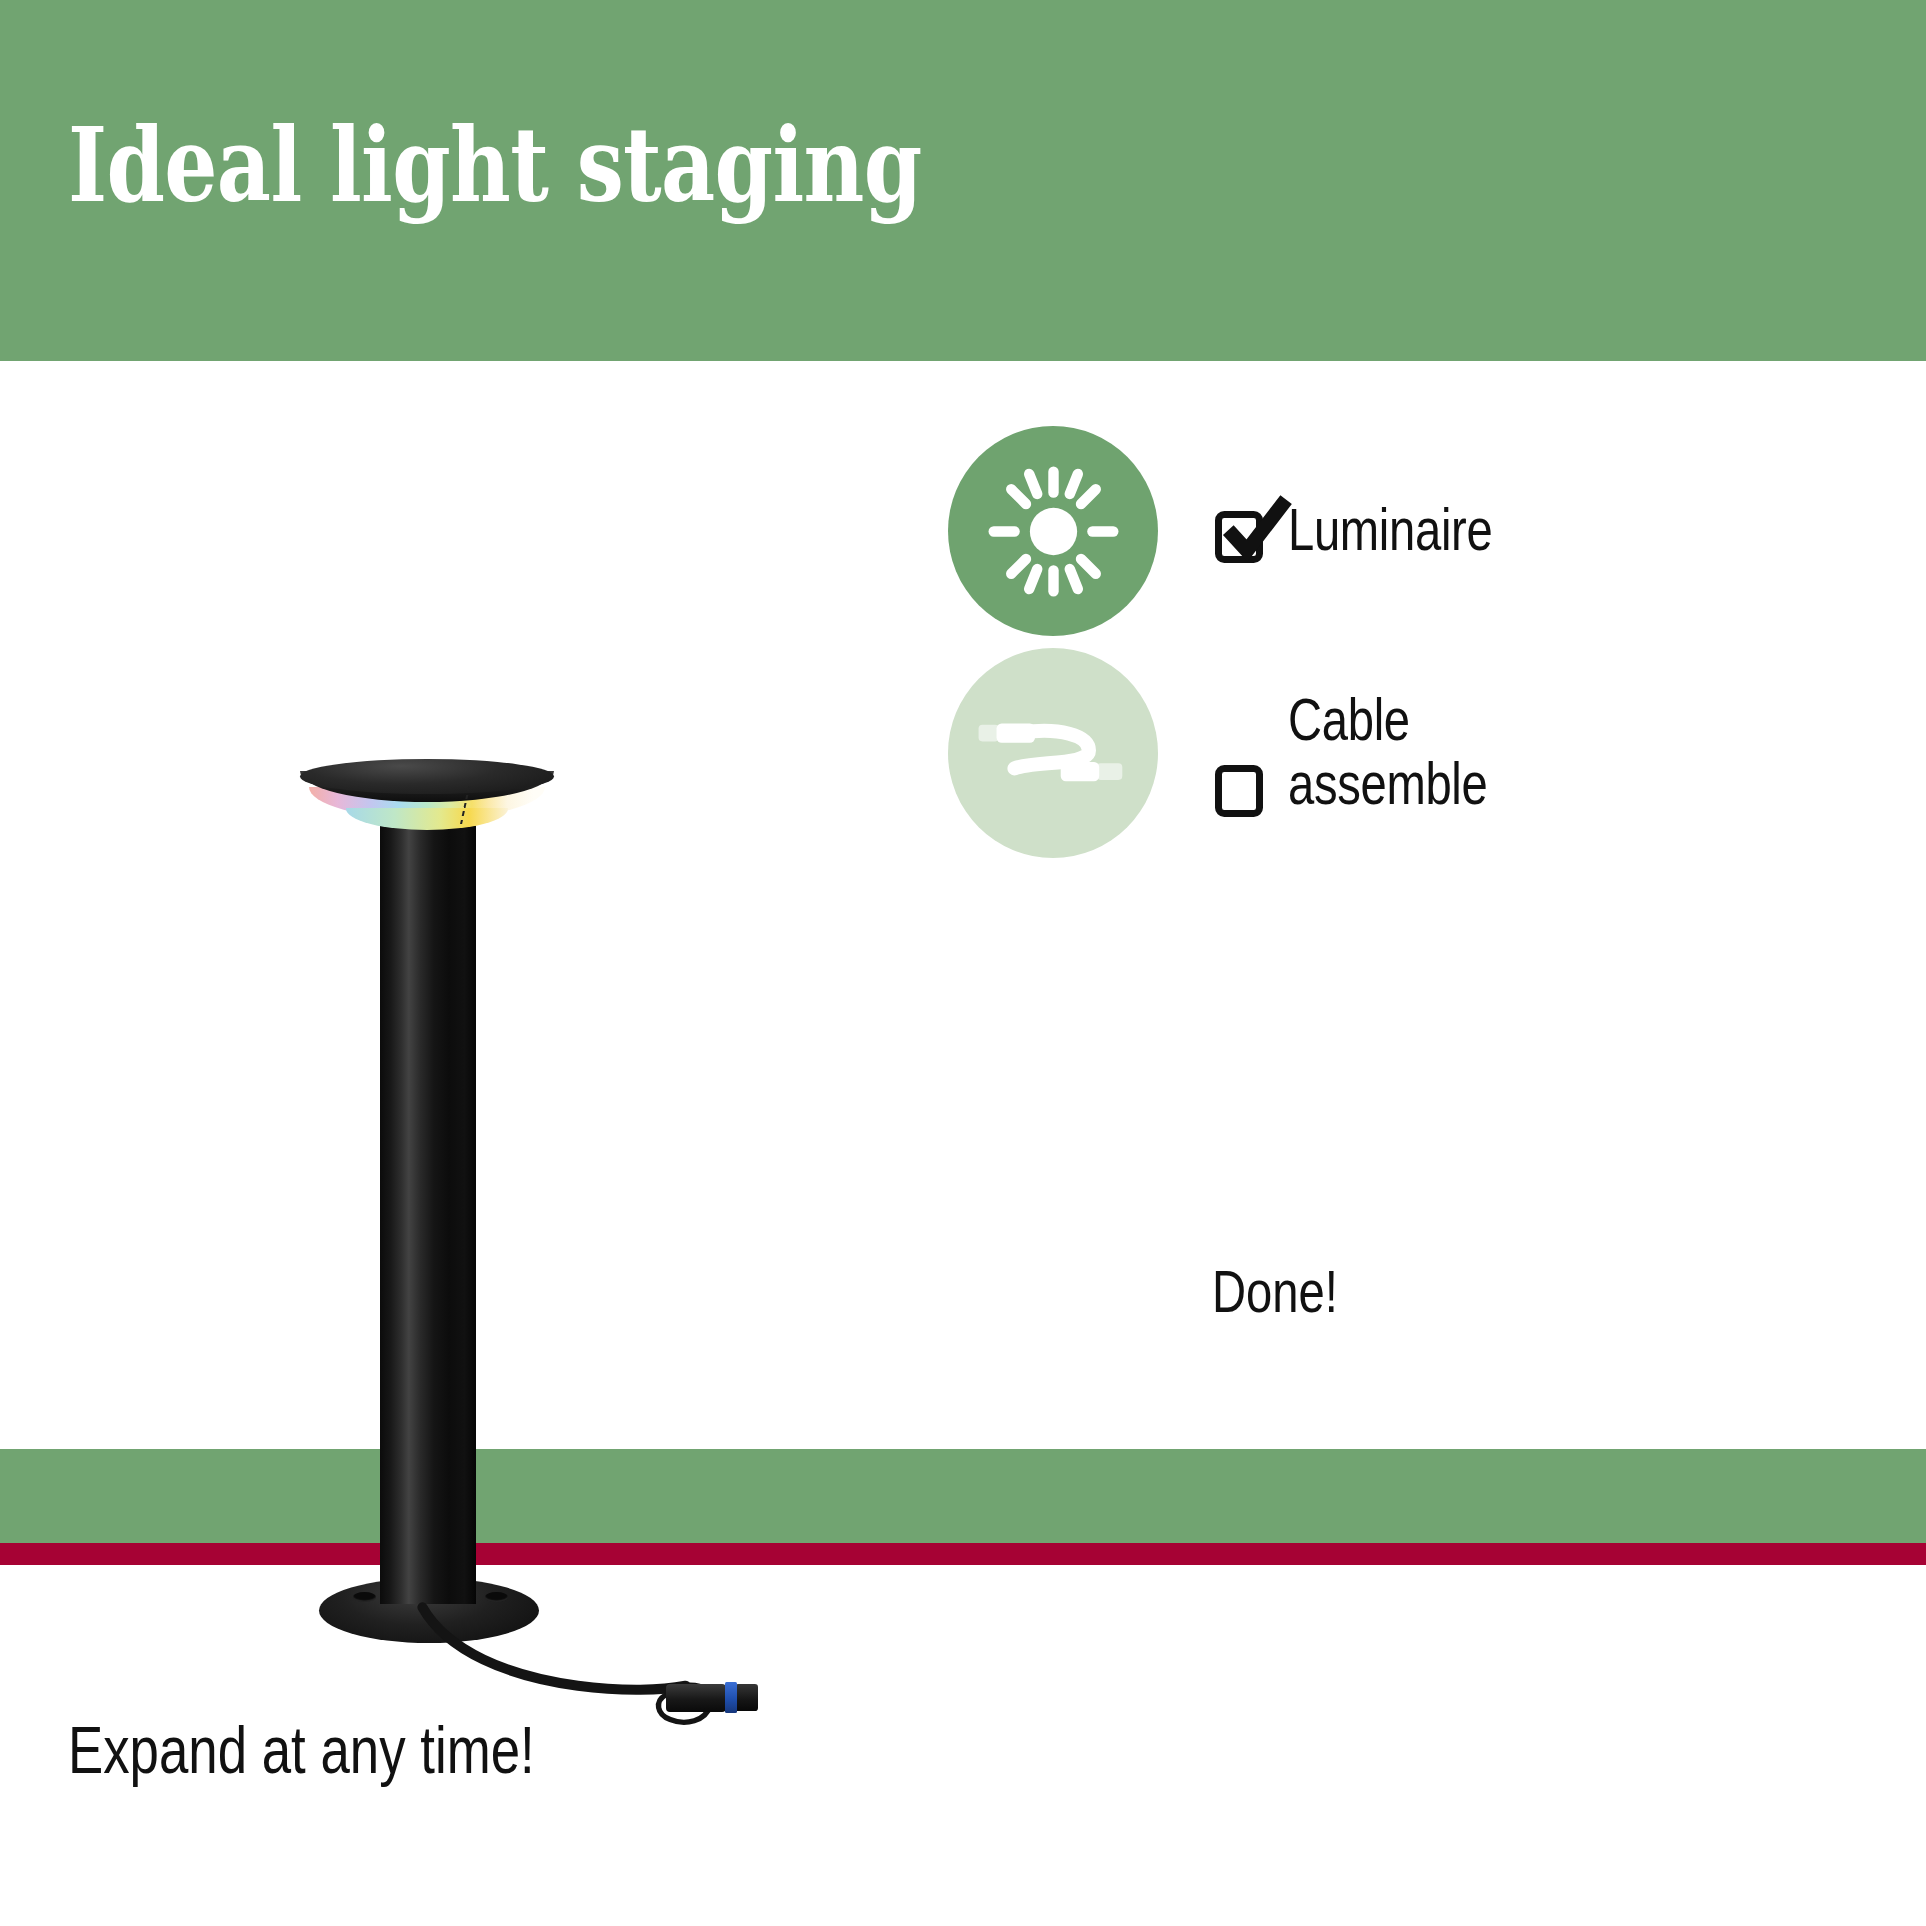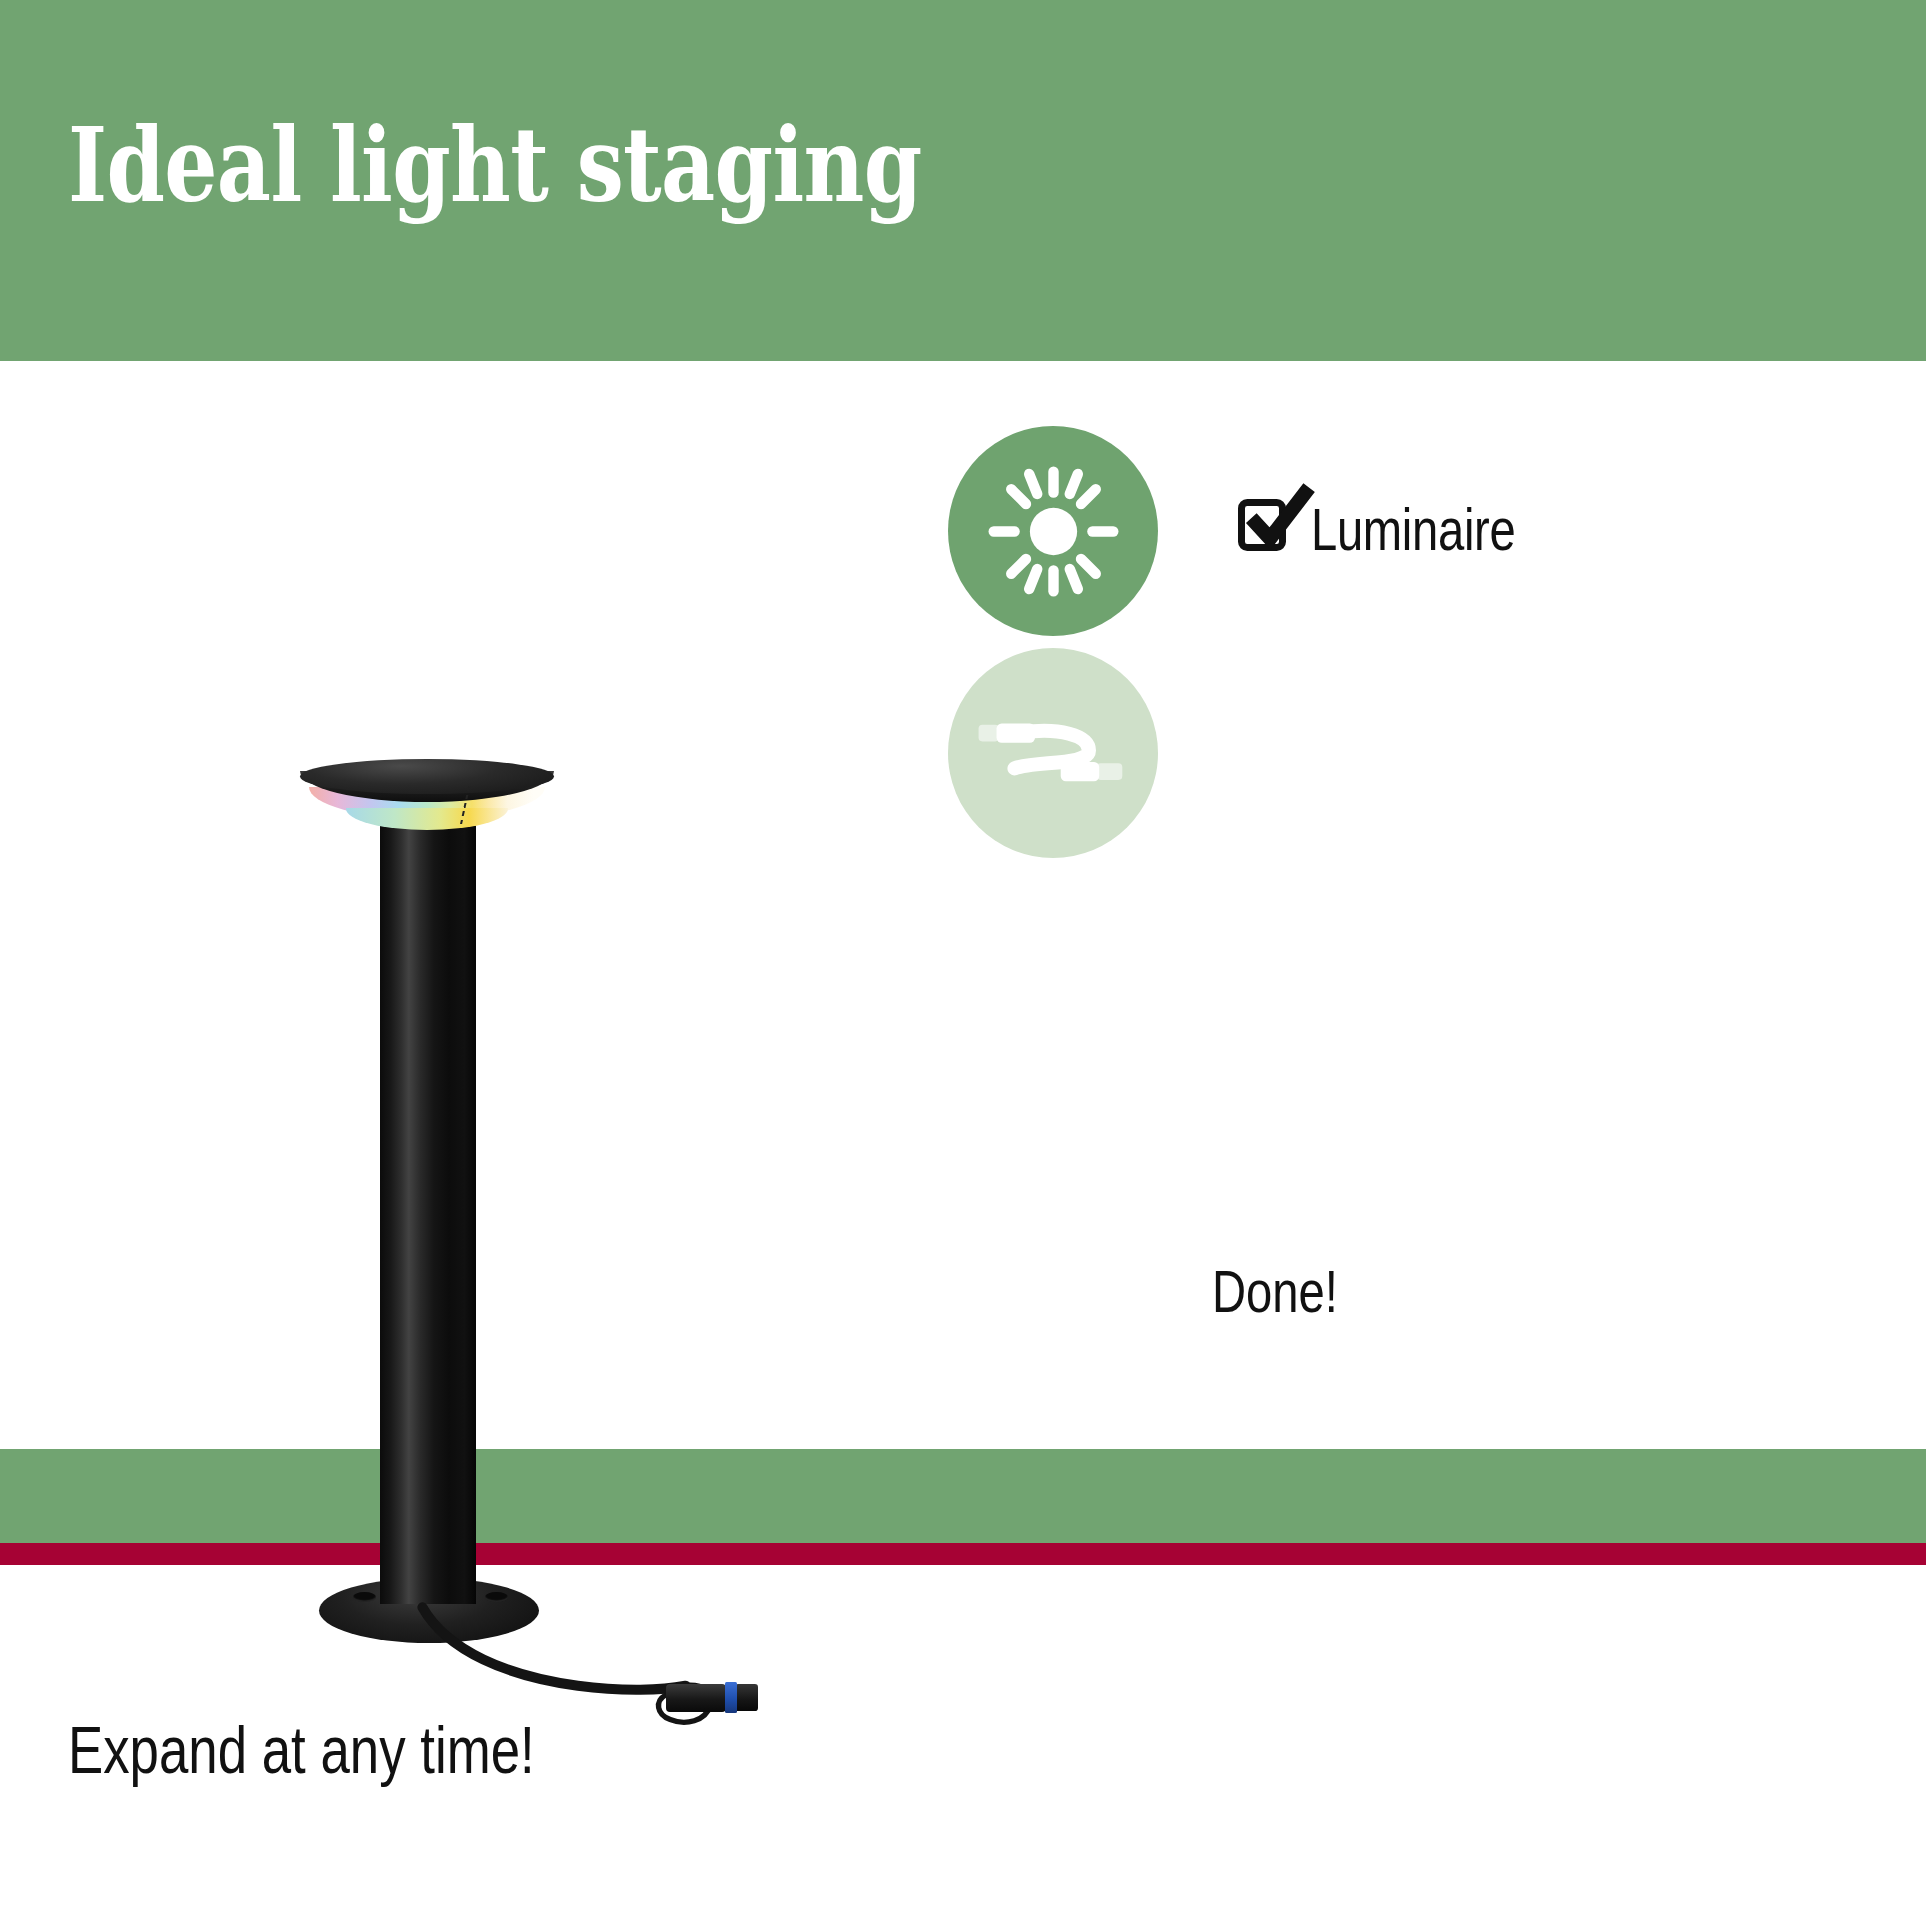--- a/index.html
+++ b/index.html
@@ -237,22 +237,22 @@
     display: flex;
     align-items: center;
     justify-content: center;
   }
   .icon-circle.active { background: #6fa36f; }
   .icon-circle.inactive { background: #cfe0c9; }
   .icon-circle svg { display: block; }
 
   .check-right {
     display: flex;
-    align-items: flex-start;
-    margin-left: 80px;
+    align-items: flex-end;
+    margin-left: 57px;
   }
   .checkbox {
     position: relative;
     width: 48px;
     height: 52px;
     border: 7px solid #111111;
     border-radius: 9.2px;
     box-sizing: border-box;
     flex: 0 0 48px;
   }
@@ -388,20 +388,25 @@
     <div class="check-row">
       <div class="icon-circle inactive">
         <svg width="154" height="154" viewBox="0 0 120 120">
           <path d="M 36 44 C 64 40, 88 46, 88 58 C 88 70, 46 66, 30 72" fill="none" stroke="#ffffff" stroke-width="11" stroke-linecap="round"></path>
           <rect x="16" y="37" width="30" height="15" rx="4" fill="#ffffff"></rect>
           <rect x="2" y="38" width="16" height="13" rx="3" fill="#ffffff" opacity="0.55"></rect>
           <rect x="66" y="67" width="30" height="15" rx="4" fill="#ffffff"></rect>
           <rect x="94" y="68" width="20" height="13" rx="3" fill="#ffffff" opacity="0.55"></rect>
         </svg>
       </div>
+      <div class="check-right">
+        <div class="checkbox"></div>
+        <div class="check-label">Cable
+assemble</div>
+      </div>
     </div>
 
   </div>
 
   <div class="done-text">Done!</div>
 </div>
 
 <div class="footer-green"></div>
 <div class="footer-red"></div>
 <div class="footer-white"></div>

